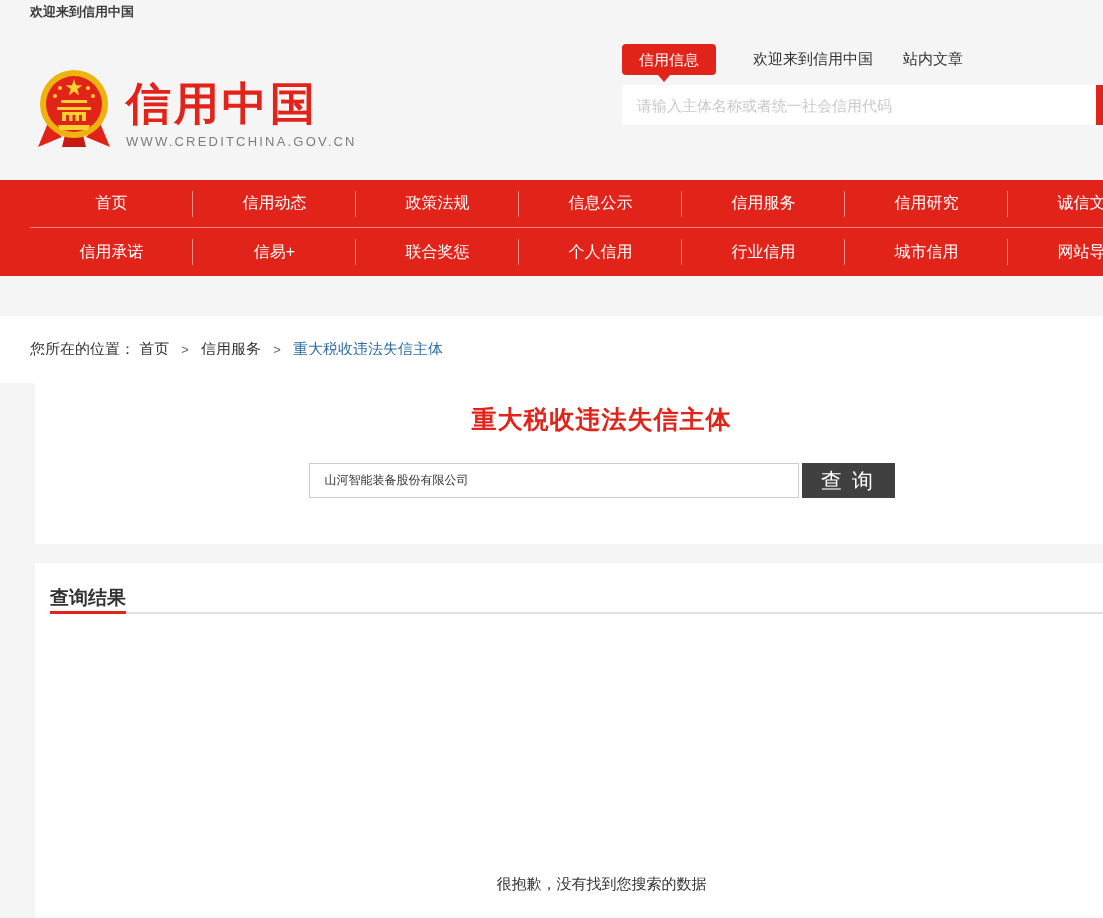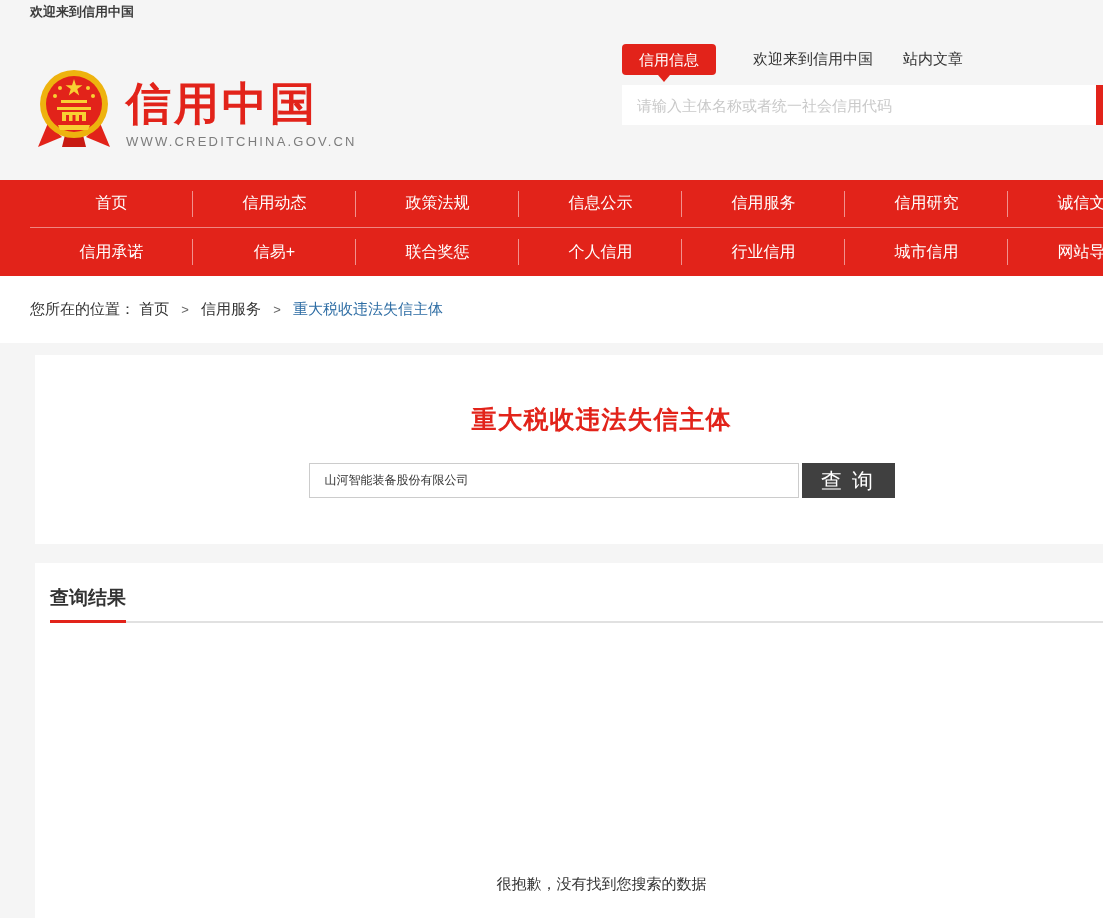--- a/index.html
+++ b/index.html
@@ -30,36 +30,36 @@
 
   
   .nav{height:96px;background:#e2231a;}
   .nav-inner{margin-left:30px;width:1141px;}
   .nav-row{display:flex;height:48px;align-items:center;}
   .nav-row.row1{border-bottom:1px solid rgba(255,255,255,0.45);box-sizing:border-box;}
   .nav-item{width:163px;text-align:center;color:#fff;font-size:16px;position:relative;cursor:pointer;white-space:nowrap;text-decoration:none;}
   .nav-item:not(:last-child)::after{content:"";position:absolute;right:0;top:50%;margin-top:-13px;width:1px;height:26px;background:rgba(255,255,255,0.5);}
 
   
-  .breadcrumb-band{height:67px;background:#fff;padding-left:30px;box-sizing:border-box;padding-top:24px;font-size:15px;color:#333;}
+  .breadcrumb-band{height:67px;background:#fff;padding-left:30px;box-sizing:border-box;padding-top:24px;font-size:15px;color:#333;margin-top:40px;}
   .bc-link{color:#333;text-decoration:none;cursor:pointer;}
   .bc-sep{color:#666;margin:0 8px;font-size:13px;}
   .bc-link.current{color:#2e6da4;}
 
   
   .card{position:absolute;left:35px;width:1133px;background:#fff;}
   .card1{top:355px;height:189px;}
   .page-title{margin:0;padding-top:48px;text-align:center;font-size:25px;font-weight:bold;color:#e2231a;letter-spacing:1px;}
   .search-row{margin-top:27px;display:flex;justify-content:center;align-items:center;}
   .company-input{width:458px;height:33px;border:1px solid #ccc;padding:0 15px;font-size:12px;color:#333;outline:none;font-family:"Liberation Sans",sans-serif;}
   .query-btn{margin-left:3px;width:93px;height:35px;background:#404040;color:#fff;border:0;font-size:21px;letter-spacing:2px;cursor:pointer;font-family:"Liberation Sans",sans-serif;}
 
   .card2{top:563px;height:355px;}
   .results-head{margin:0 15px;padding-top:22px;border-bottom:2px solid #e1e1e1;}
-  .results-head h2{display:inline-block;margin:0 0 -2px 0;padding-bottom:9px;border-bottom:3px solid #e2231a;font-size:19px;color:#333;}
+  .results-head h2{display:inline-block;margin:0 0 -2px 0;border-bottom:3px solid #e2231a;font-size:19px;color:#333;}
   .empty{position:absolute;top:312px;left:0;right:0;text-align:center;font-size:15px;color:#333;}
 </style>
 </head>
 <body>
 
 <div id="page">
 
   <div class="topbar">
     <span>欢迎来到信用中国</span>
   </div>

